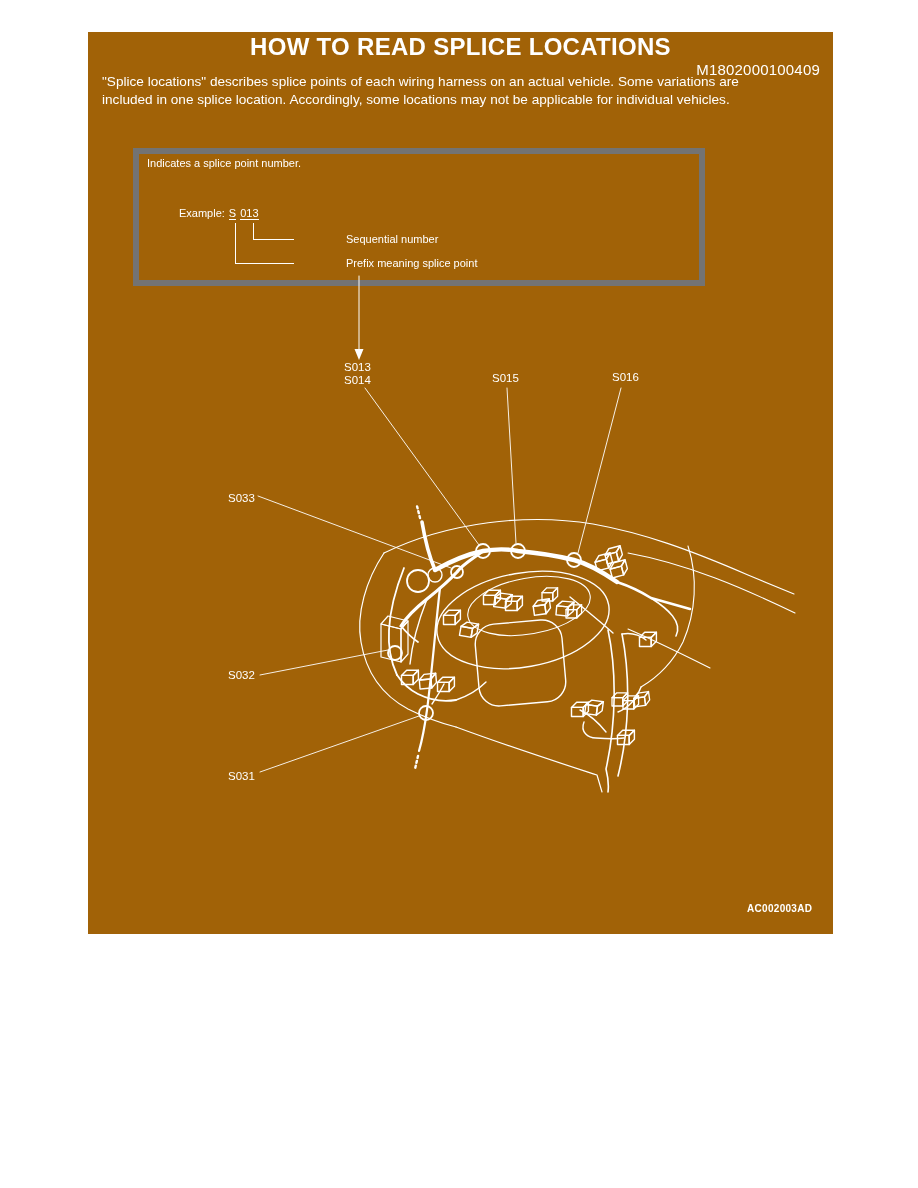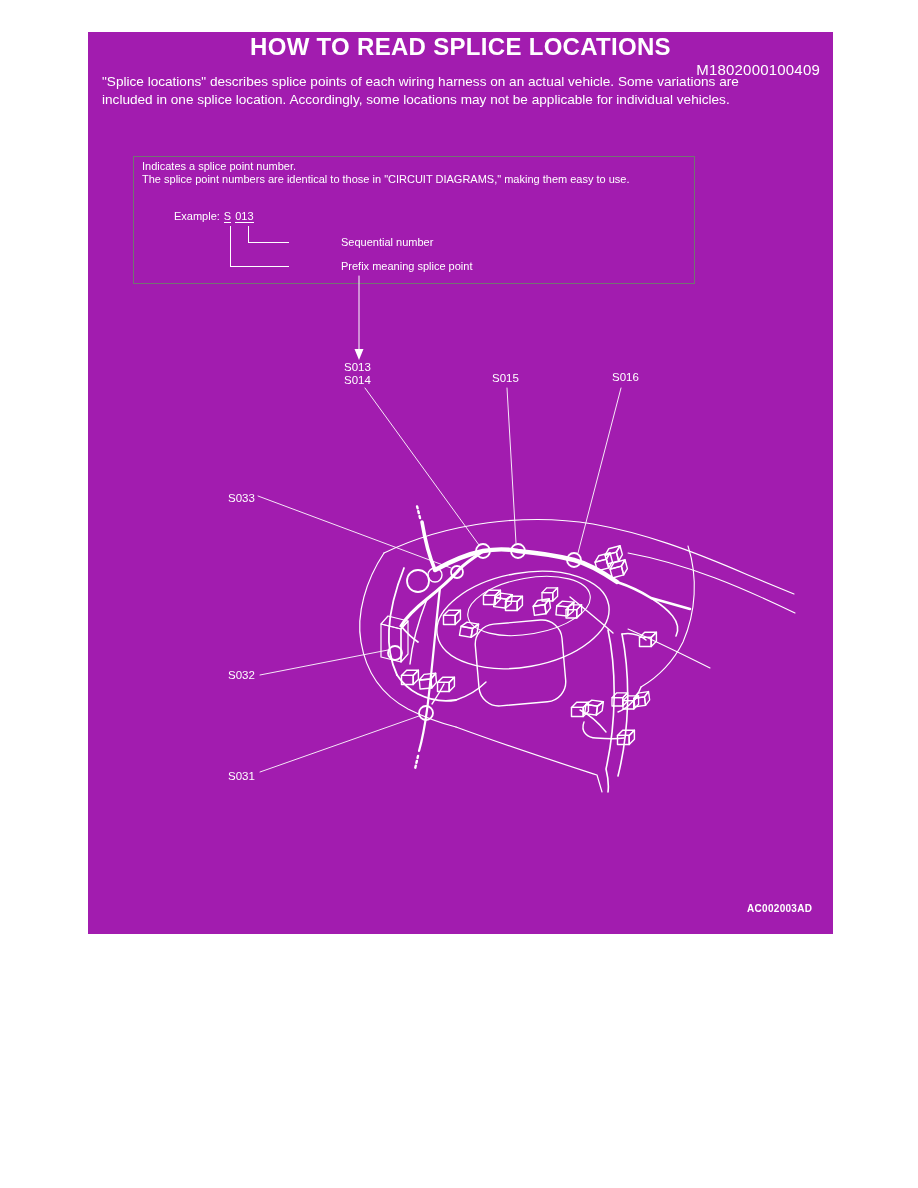--- a/index.html
+++ b/index.html
@@ -2,37 +2,37 @@
 <html><head>
 <meta charset="utf-8">
 <style>
   html,body { margin:0; padding:0; background:#ffffff; }
   body {
     width:918px; height:1188px; position:relative; overflow:hidden;
     font-family:"Liberation Sans", sans-serif;
   }
   .panel {
     position:absolute; left:88px; top:32px; width:745px; height:902px;
-    background:#a21caf; color:#fff;
+    background:#a16207; color:#fff;
   }
   .title {
     position:absolute; top:1px; left:0; width:100%;
     text-align:center; font-size:24px; font-weight:bold; letter-spacing:0.3px;
     white-space:nowrap;
   }
   .doc-code {
     position:absolute; top:29px; right:13px; font-size:15px; letter-spacing:0.2px;
   }
   .intro {
     position:absolute; left:14px; top:41px; width:726px;
     font-size:13.6px; line-height:18px;
   }
   .note-box {
-    position:absolute; left:45px; top:124px; width:560px; height:126px;
-    border:1px solid #737373; font-size:11px;
+    position:absolute; left:45px; top:116px; width:560px; height:126px;
+    border:6px solid #737373; font-size:11px;
   }
   .note-lines { position:absolute; left:8px; top:3px; width:548px; line-height:13.4px; }
   .example-row { position:absolute; left:40px; top:53px; font-size:11px; white-space:nowrap; }
   .u { border-bottom:1px solid #fff; }
   .sp { display:inline-block; width:4px; }
   .cline { position:absolute; background:#fff; }
   .callout-label { position:absolute; font-size:11px; white-space:nowrap;margin-left:47px; }
   .fig-code {
     position:absolute; top:871px; left:659px; font-size:10px; font-weight:bold;
     letter-spacing:0.3px;
@@ -52,21 +52,20 @@
   <div class="doc-code">M1802000100409</div>
 
   <div class="intro">
     <div>"Splice locations" describes splice points of each wiring harness on an actual vehicle. Some variations are</div>
     <div>included in one splice location. Accordingly, some locations may not be applicable for individual vehicles.</div>
   </div>
 
   <div class="note-box">
     <div class="note-lines">
       <div>Indicates a splice point number.</div>
-      <div>The splice point numbers are identical to those in "CIRCUIT DIAGRAMS," making them easy to use.</div>
     </div>
 
     <div class="example-row"><span>Example:</span><span class="sp"></span><span class="u">S</span><span class="sp"></span><span class="u">013</span></div>
 
     <div class="cline" style="left:96px; top:69px; width:1px; height:40px;"></div>
     <div class="cline" style="left:114px; top:69px; width:1px; height:16px;"></div>
     <div class="cline" style="left:114px; top:85px; width:41px; height:1px;"></div>
     <div class="cline" style="left:96px; top:109px; width:59px; height:1px;"></div>
 
     <div class="callout-label" style="left:160px; top:79px;">Sequential number</div>

